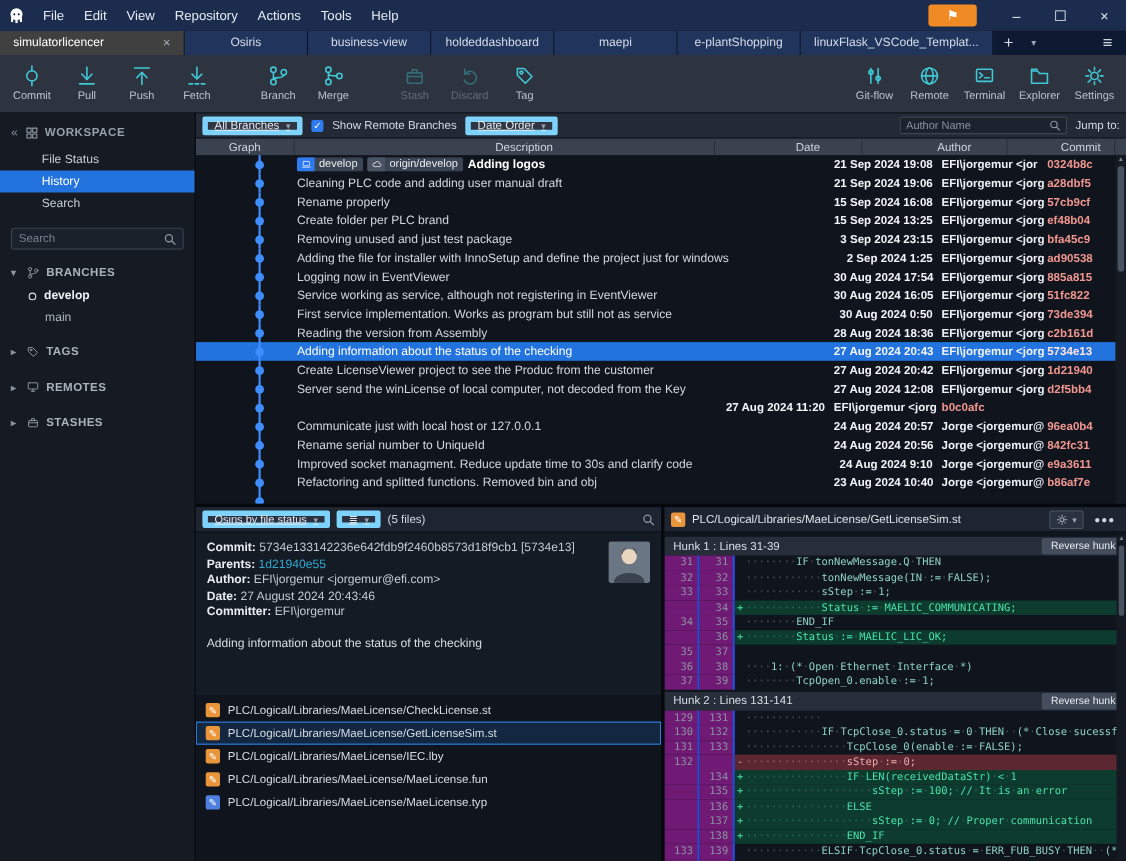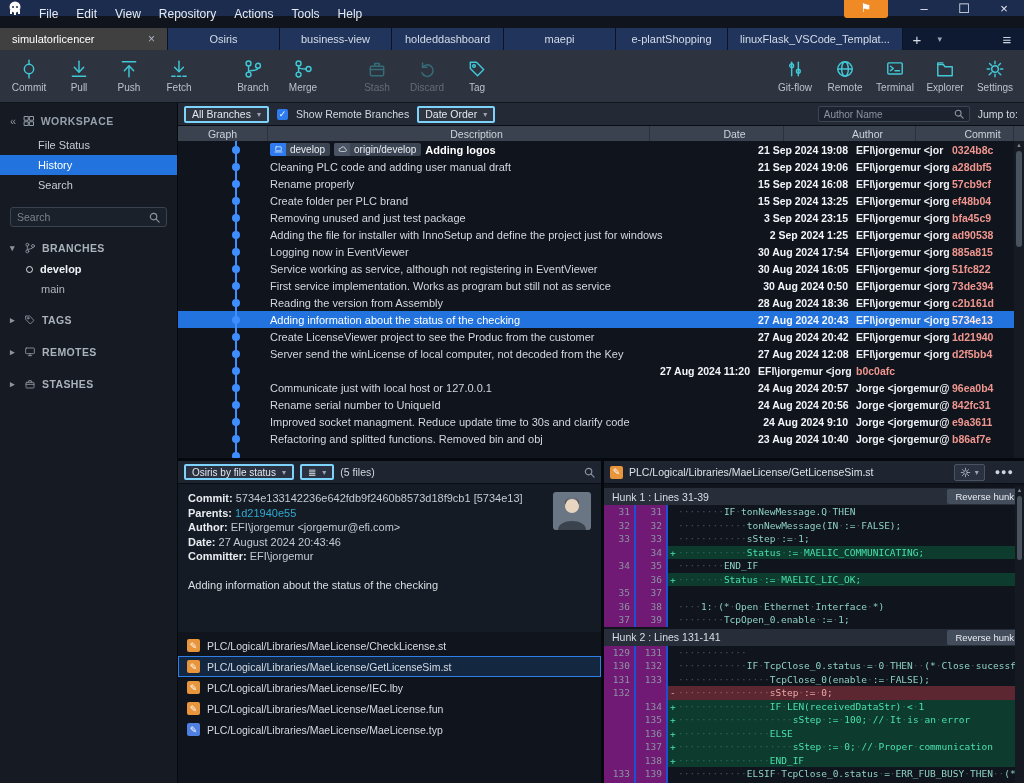--- a/index.html
+++ b/index.html
@@ -2,21 +2,21 @@
 <html><head>
 <meta charset="utf-8">
 <style>
   *{margin:0;padding:0;box-sizing:border-box;}
   html,body{width:1024px;height:783px;overflow:hidden;background:#10151d;
     font-family:"Liberation Sans",sans-serif;}
   .app{position:relative;width:1024px;height:783px;color:#d6dbe1;font-size:11px;}
   svg{stroke:currentColor;fill:none;stroke-width:1.3;stroke-linecap:round;stroke-linejoin:round;}
 
   
-  .menubar{position:absolute;top:0;left:0;right:0;height:16px;background:#1c2c4e;
+  .menubar{position:absolute;top:0;left:0;right:0;height:28px;background:#1c2c4e;
     display:flex;align-items:center;z-index:5;}
   .logo{width:30px;display:flex;justify-content:center;align-items:center;}
   #menus{display:flex;height:100%;}
   .menu-item{padding:0 9px;font-size:12px;color:#e6ebf3;line-height:28px;cursor:default;}
   .win-right{margin-left:auto;display:flex;align-items:center;height:100%;}
   .promo{width:44px;height:20px;background:#f08a24;border:none;border-radius:3px;color:#fff;
     margin-right:16px;font-size:12px;line-height:20px;text-align:center;}
   .winbtn{width:40px;height:100%;display:flex;align-items:center;justify-content:center;
     color:#e6ebf3;font-size:13px;}
 
@@ -71,23 +71,23 @@
   .sb-sect .chev{font-size:9px;color:#8a94a1;width:8px;}
   .sb-sect .sico{color:#8f99a5;}
   .sb-branch{height:20px;display:flex;align-items:center;gap:7px;padding-left:26px;
     font-size:11px;color:#edf1f6;}
   .sb-branch.dim{color:#aeb5be;padding-left:41px;}
   .curdot{width:7px;height:7px;border:1.5px solid #dfe5ec;border-radius:50%;flex:none;}
 
   
   .filterbar{height:23px;background:#232a35;display:flex;align-items:center;gap:8px;
     padding:0 6px;border-bottom:1px solid #0a0e14;}
-  .fselect{height:17px;background:#2f3642;border:2px solid #7dd3fc;border-radius:2px;
+  .fselect{height:17px;background:#2f3642;border:5px solid #7dd3fc;border-radius:2px;
     font-size:10.5px;color:#e2e7ee;display:flex;align-items:center;padding:0 6px;gap:6px;
-    white-space:nowrap;}
+    white-space:nowrap;text-decoration:underline;}
   .car{font-size:8px;color:#9aa4b2;}
   .fcheck{width:11px;height:11px;background:#2e7bf0;border-radius:2px;color:#fff;font-size:9px;
     line-height:11px;text-align:center;flex:none;}
   .flabel{font-size:10.5px;color:#d2d8e0;white-space:nowrap;}
   .fspacer,.ph-spacer{flex:1;}
   .finput{width:152px;height:16px;border:1px solid #3c4554;background:#1d232e;border-radius:2px;
     display:flex;align-items:center;padding:0 5px;gap:4px;}
   .finput input{flex:1;background:transparent;border:none;outline:none;color:#c7cdd5;
     font-size:10px;font-family:"Liberation Sans",sans-serif;min-width:0;}
   .finput input::placeholder{color:#8a93a1;}

